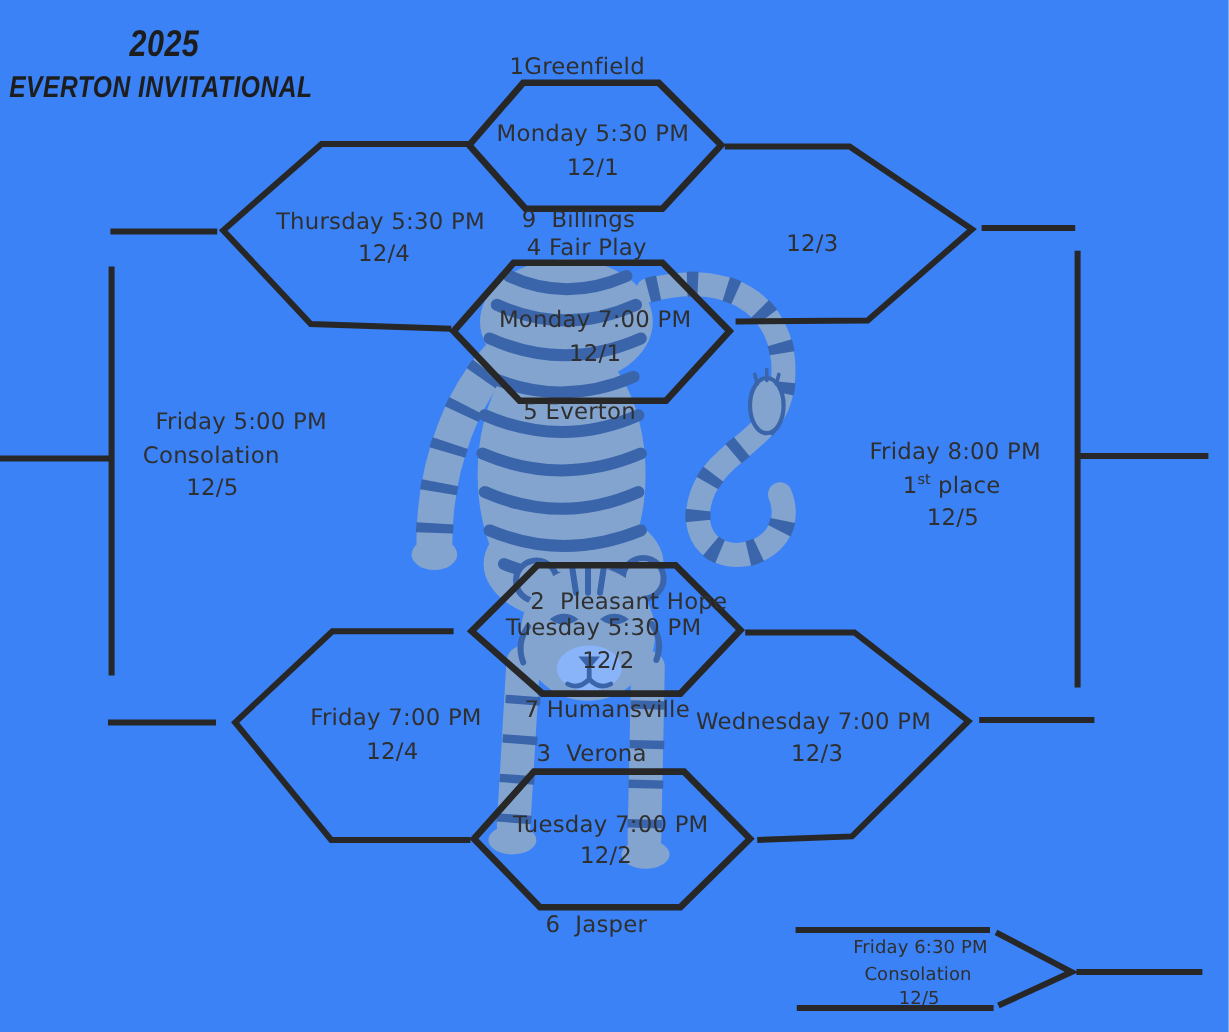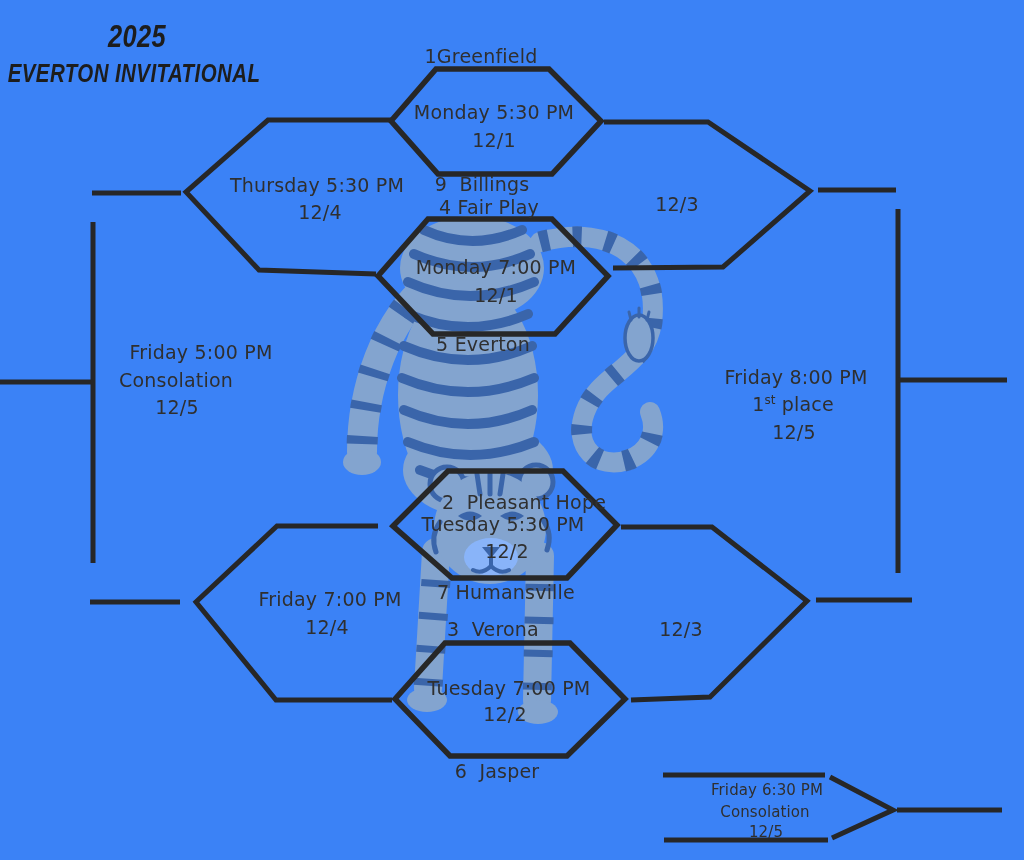--- a/index.html
+++ b/index.html
@@ -127,20 +127,21 @@
   <div class="lbl" style="left:494px;top:140px;">12/1</div>
   <div class="lbl" style="left:496px;top:267px;">Monday 7:00 PM</div>
   <div class="lbl" style="left:496px;top:295px;">12/1</div>
   <div class="lbl" style="left:317px;top:185px;">Thursday 5:30 PM</div>
   <div class="lbl" style="left:320px;top:212px;">12/4</div>
   <div class="lbl" style="left:677px;top:204px;">12/3</div>
   <div class="lbl" style="left:503px;top:524px;">Tuesday 5:30 PM</div>
   <div class="lbl" style="left:507px;top:551px;">12/2</div>
   <div class="lbl" style="left:330px;top:599px;">Friday 7:00 PM</div>
   <div class="lbl" style="left:327px;top:627px;">12/4</div>
+  <div class="lbl" style="left:678px;top:602px;">Wednesday 7:00 PM</div>
   <div class="lbl" style="left:681px;top:629px;">12/3</div>
   <div class="lbl" style="left:509px;top:688px;">Tuesday 7:00 PM</div>
   <div class="lbl" style="left:505px;top:714px;">12/2</div>
 
   <div class="lbl" style="left:177px;top:352px;margin-left:24px;">Friday 5:00 PM</div>
   <div class="lbl" style="left:176px;top:380px;">Consolation</div>
   <div class="lbl" style="left:177px;top:407px;">12/5</div>
 
   <div class="lbl" style="left:796px;top:377px;">Friday 8:00 PM</div>
   <div class="lbl" style="left:793px;top:404px;"><span>1</span><span class="sup">st</span><span> place</span></div>

